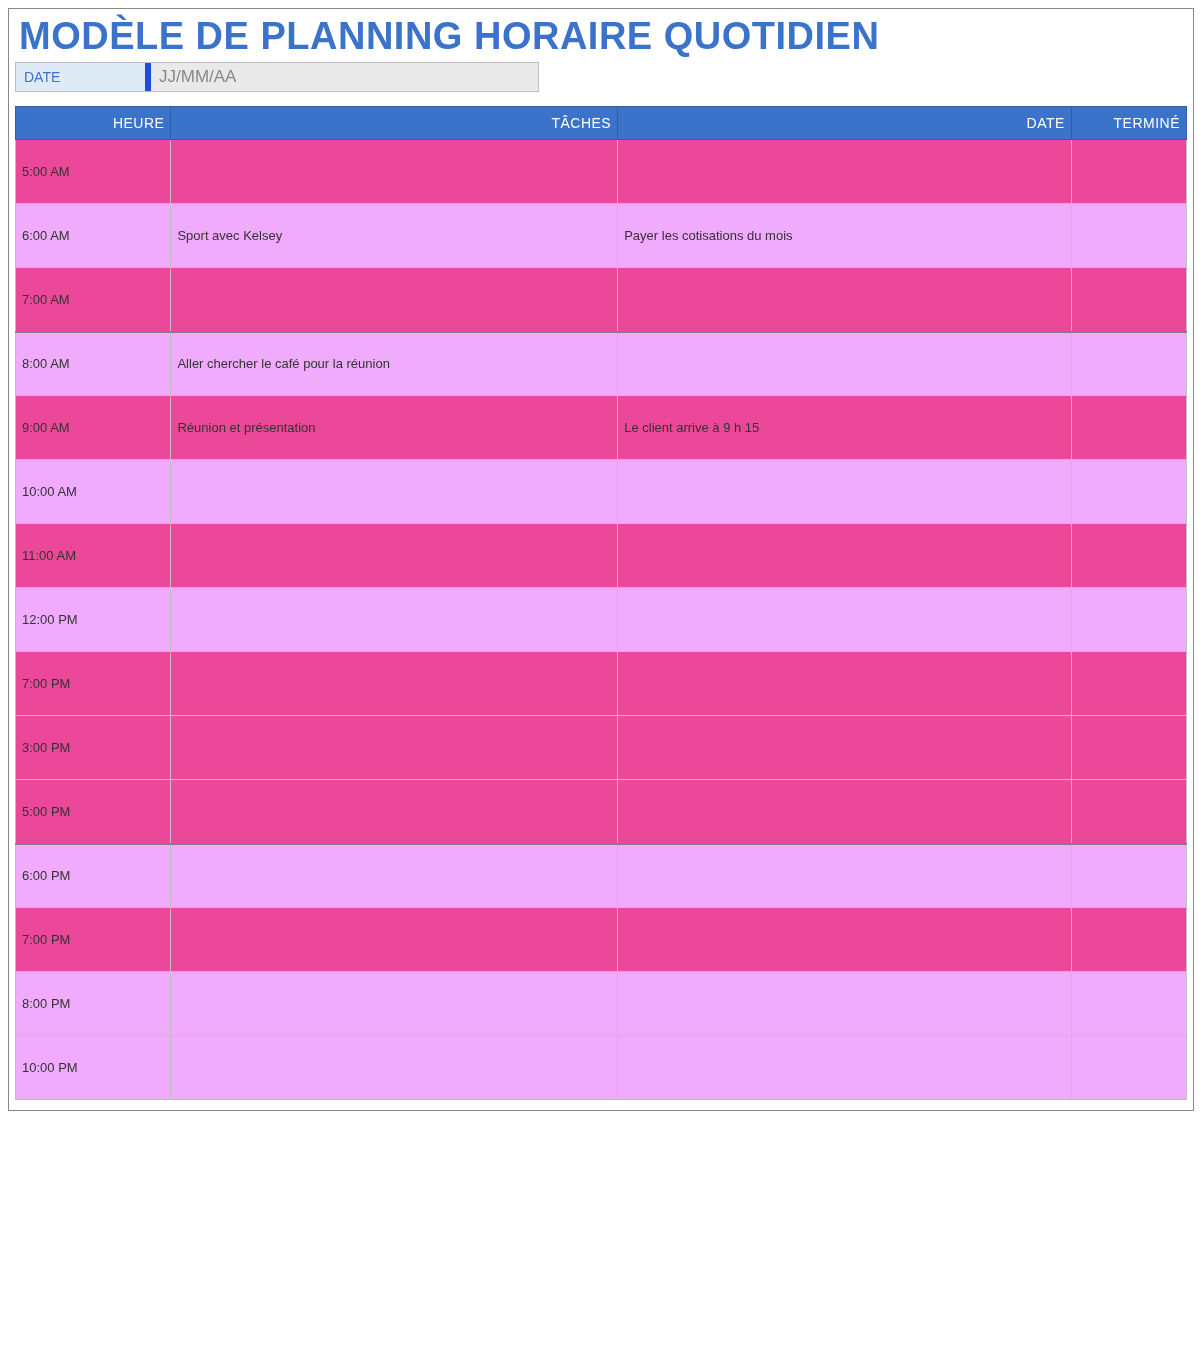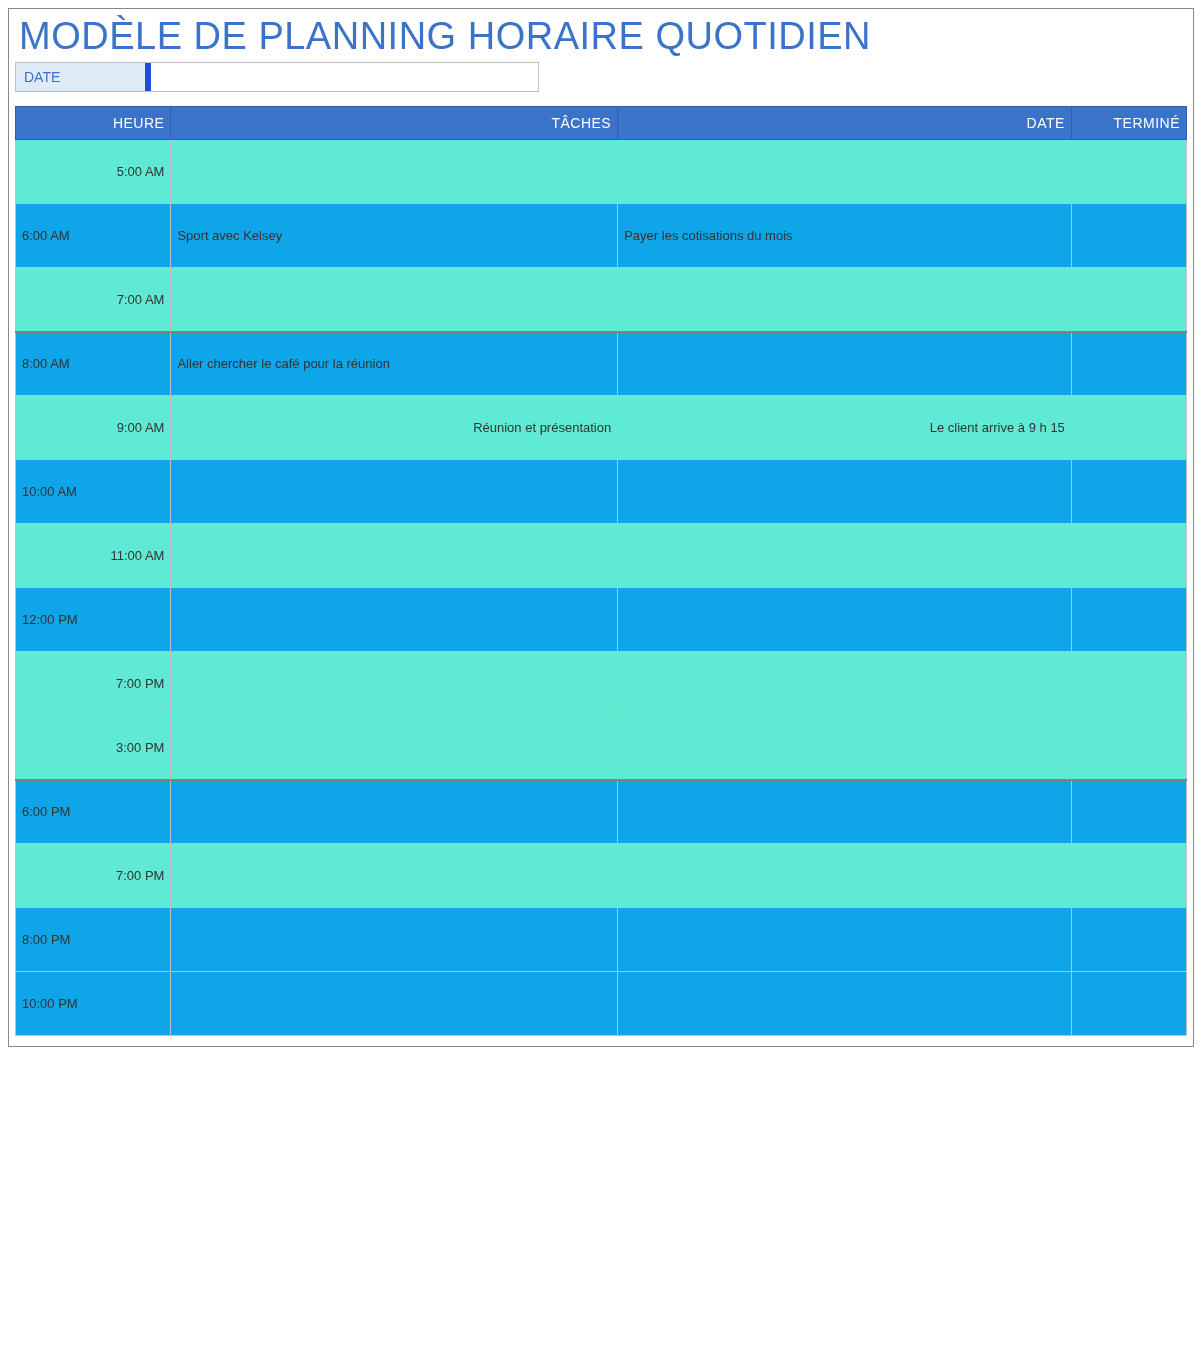--- a/index.html
+++ b/index.html
@@ -14,21 +14,21 @@
       width: 1202px;
     }
     .container {
       border: 1px solid #888;
       background: #fff;
       padding: 0 6px 10px 6px;
     }
     .title {
       color: #3a73c9;
       font-size: 38px;
-      font-weight: normal;
+      font-weight: bold;
       letter-spacing: 0.5px;
       padding: 6px 4px 4px 4px;
     }
     .date-row {
       display: flex;
       width: 524px;
       border: 1px solid #bfbfbf;
     }
     .date-label-cell {
       width: 135px;
@@ -70,34 +70,35 @@
       padding: 6px;
       border-left: 1px solid #bfbfbf;
       border-right: 1px solid #bfbfbf;
       border-bottom: 1px solid #bfbfbf;
       vertical-align: middle;
     }
     .col-time { width: 135px; }
     .col-task { width: 388px; }
     .col-notes { width: 394px; }
     .col-done { width: 100px; }
-    tr.even td { background: #0ea5e9; }
-    tr.odd td { background: #5eead4; text-align: right; }
+    tr.even td { background: #f0abfc; }
+    tr.odd td { background: #ec4899; }
     tr.section-divider td {
       border-top: 2px solid #808080;
     }
   </style>
 </head>
 <body>
 
 <div class="container">
   <div class="title">MODÈLE DE PLANNING HORAIRE QUOTIDIEN</div>
 
   <div class="date-row">
     <div class="date-label-cell">DATE</div>
+    <div class="date-value-cell">JJ/MM/AA</div>
   </div>
 
   <div class="spacer"></div>
 
   <table class="schedule">
     <colgroup>
       <col class="col-time">
       <col class="col-task">
       <col class="col-notes">
       <col class="col-done">
@@ -164,20 +165,26 @@
           <td></td>
           <td></td>
           <td></td>
         </tr>
         <tr class="odd">
           <td>3:00 PM</td>
           <td></td>
           <td></td>
           <td></td>
         </tr>
+        <tr class="odd">
+          <td>5:00 PM</td>
+          <td></td>
+          <td></td>
+          <td></td>
+        </tr>
         <tr class="even section-divider">
           <td>6:00 PM</td>
           <td></td>
           <td></td>
           <td></td>
         </tr>
         <tr class="odd">
           <td>7:00 PM</td>
           <td></td>
           <td></td>

